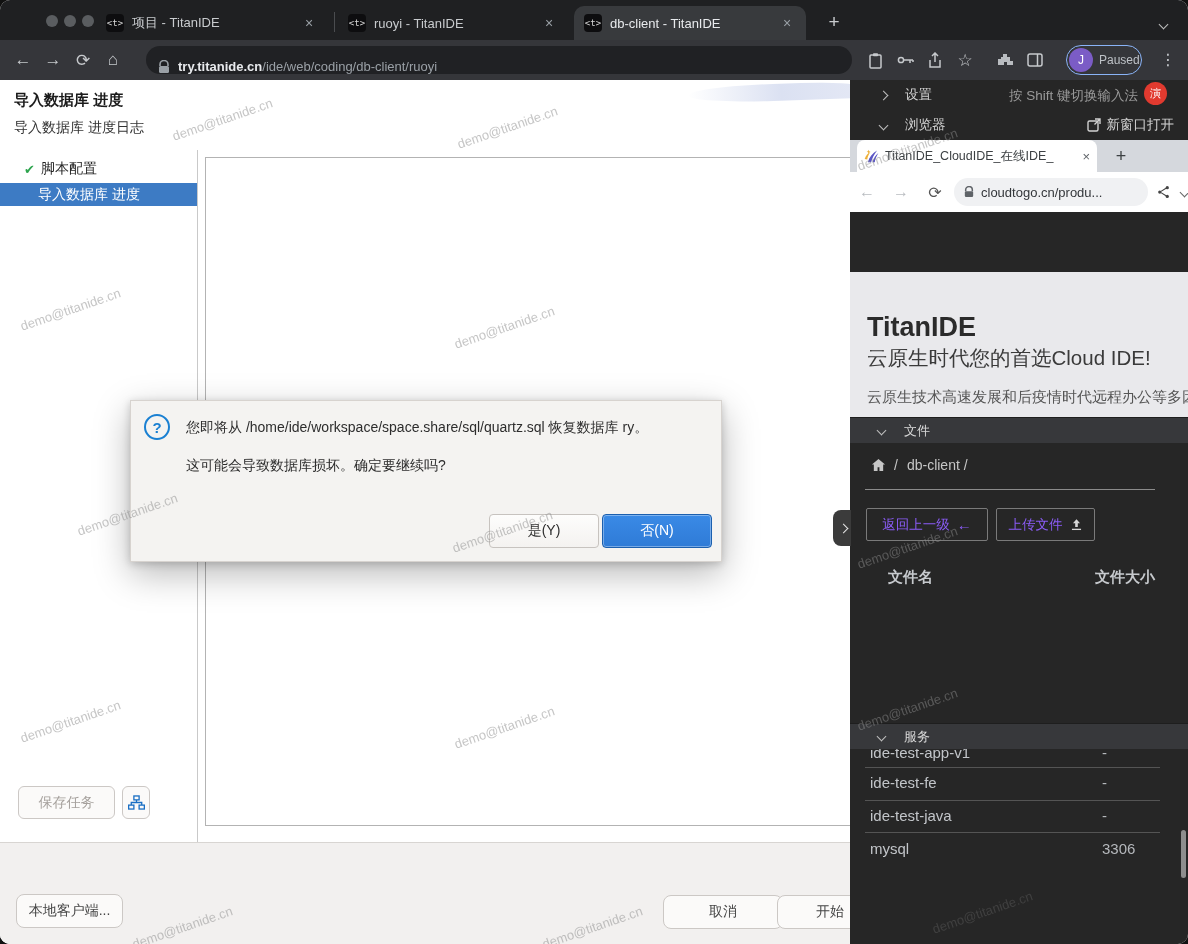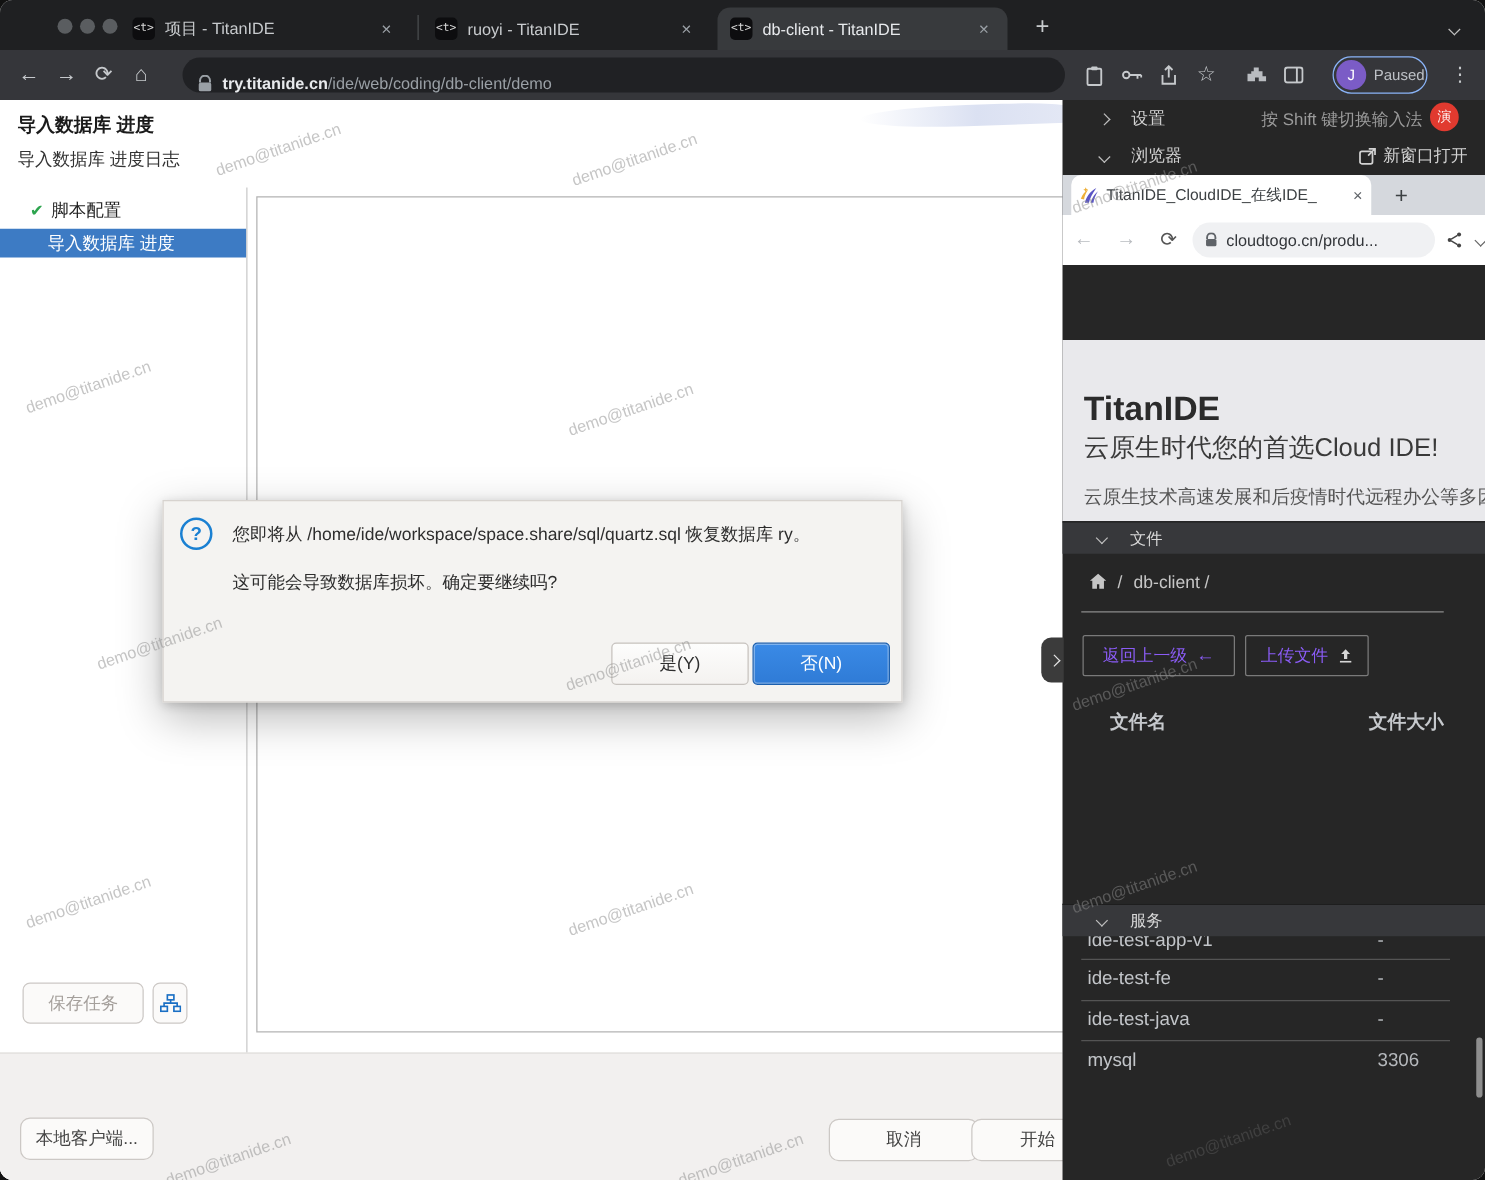--- a/index.html
+++ b/index.html
@@ -133,21 +133,21 @@
     <span class="navic">→</span>
     <span class="navic">⟳</span>
     <span class="navic">⌂</span>
   </div>
   <div class="abs urlpill">
     <svg width="12" height="14" viewBox="0 0 12 14">
         <path d="M2 6V4.5A4 4 0 0 1 10 4.5V6" stroke="#9aa0a6" stroke-width="1.6" fill="none"></path>
         <rect x="1" y="6" width="10" height="7" rx="1.5" fill="#9aa0a6"></rect>
       </svg>
     <span class="dom">try.titanide.cn</span>
-      <span class="path">/ide/web/coding/db-client/demo</span>
+      <span class="path">/ide/web/coding/db-client/ruoyi</span>
   </div>
   <div class="abs" style="left:860px;top:46px;display:flex;align-items:center;height:28px">
     <span class="ticon">
         <svg width="15" height="17" viewBox="0 0 15 17">
           <rect x="2" y="3" width="11" height="13" rx="1" stroke="#c6c9cc" stroke-width="1.5" fill="none"></rect>
           <rect x="5" y="1.2" width="5" height="3" rx="0.8" fill="#c6c9cc"></rect>
         </svg>
       </span>
     <span class="ticon">
         <svg width="17" height="10" viewBox="0 0 17 10">

